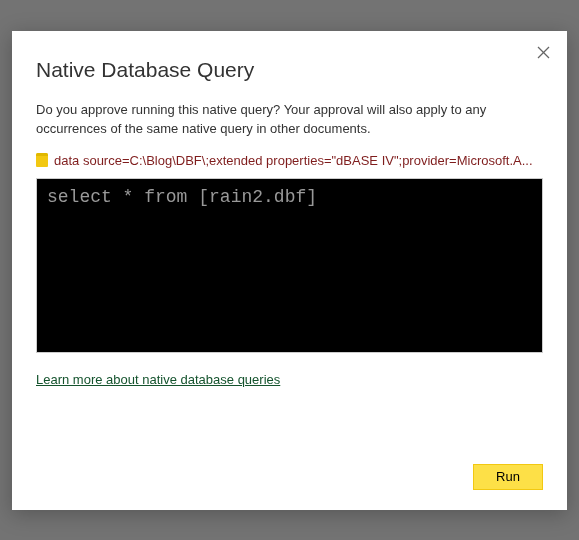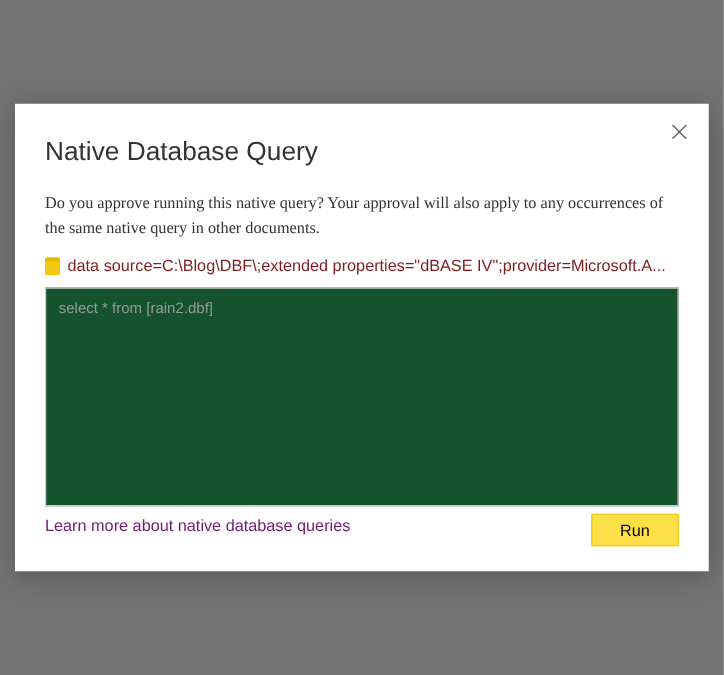--- a/index.html
+++ b/index.html
@@ -12,21 +12,21 @@
       background: #737373;
       width: 579px;
       height: 540px;
       display: flex;
       align-items: center;
       justify-content: center;
     }
     .dialog {
       background: #ffffff;
       width: 555px;
-      height: 374px;
+      height: 479px;
       box-shadow: 0 4px 20px rgba(0,0,0,0.25);
       padding: 17px 24px 20px 24px;
       position: relative;
     }
     .close-btn {
       position: absolute;
       top: 12px;
       right: 14px;
       width: 20px;
       height: 20px;
@@ -45,21 +45,20 @@
       font-weight: 300;
       color: #333333;
       margin-bottom: 18px;
       margin-top: 10px;
     }
     .description {
       font-size: 13px;
       color: #333333;
       line-height: 1.5;
       margin-bottom: 14px;
-      font-family: Liberation Serif, serif;
     }
     .data-source-row {
       display: flex;
       align-items: center;
       gap: 6px;
       font-size: 13px;
       color: #7f1d1d;
       margin-bottom: 10px;
       white-space: nowrap;
       overflow: hidden;
@@ -83,33 +82,34 @@
       border-radius: 2px 2px 0 0;
     }
     .data-source-text {
       overflow: hidden;
       text-overflow: ellipsis;
     }
     .query-box {
       width: 100%;
       height: 175px;
       border: 1px solid #cccccc;
-      background: #14532d;
+      background: #000000;
       padding: 8px 10px;
-      font-family: Liberation Sans, sans-serif;
-      font-size: 12px;
+      font-family: Liberation Mono, monospace;
+      font-size: 18px;
       color: #999999;
       resize: none;
       outline: none;
     }
     .learn-link {
       display: inline-block;
-      margin-top: 3px;
+      margin-top: 15px;
       font-size: 13px;
-      color: #701a75;
+      color: #14532d;
+      text-decoration: underline;
       cursor: pointer;
     }
     .button-row {
       position: absolute;
       bottom: 20px;
       right: 24px;
       display: flex;
       gap: 8px;
     }
     .btn {

